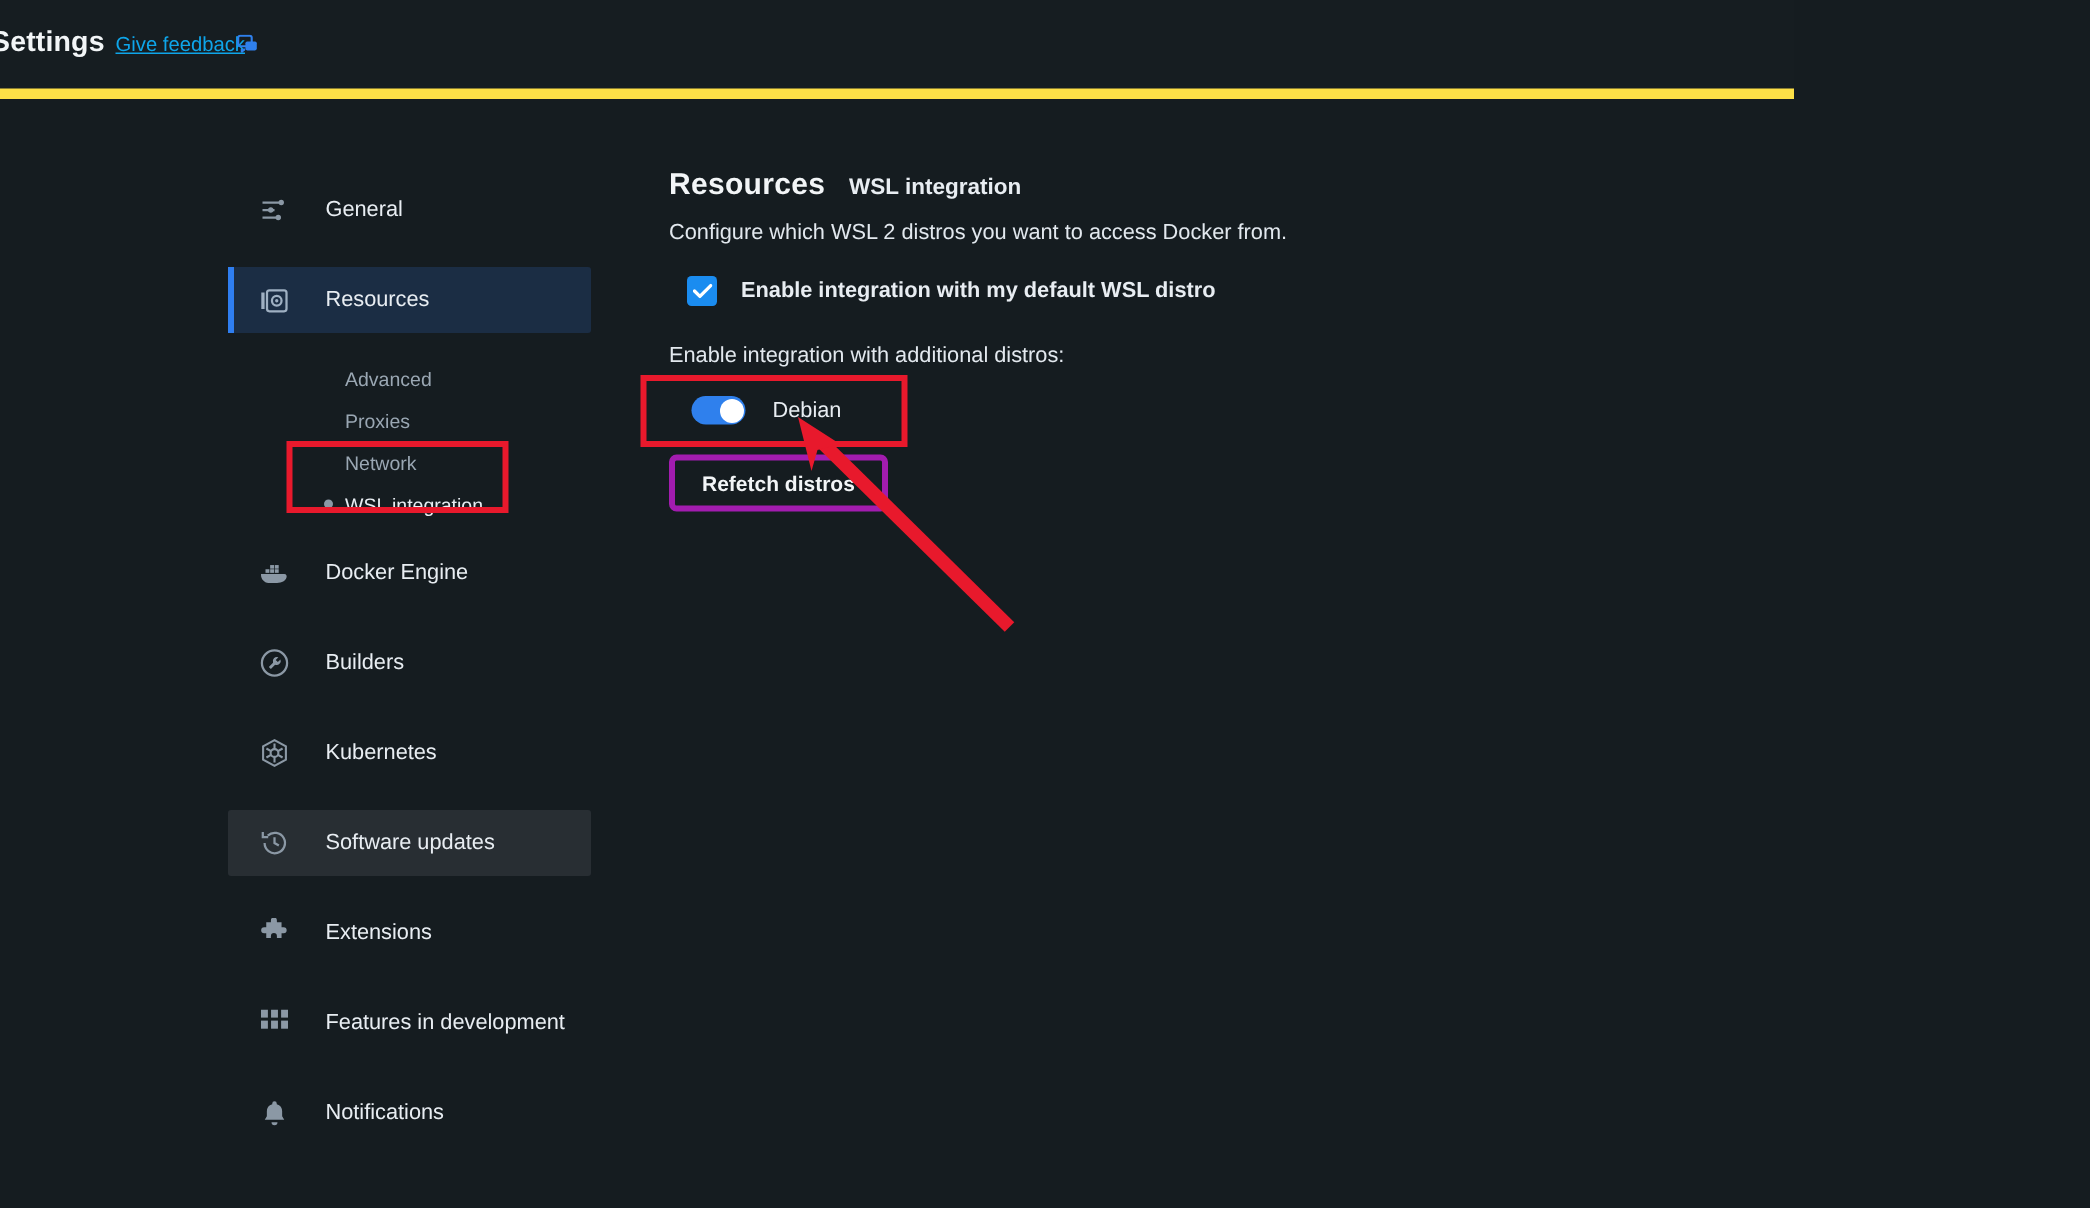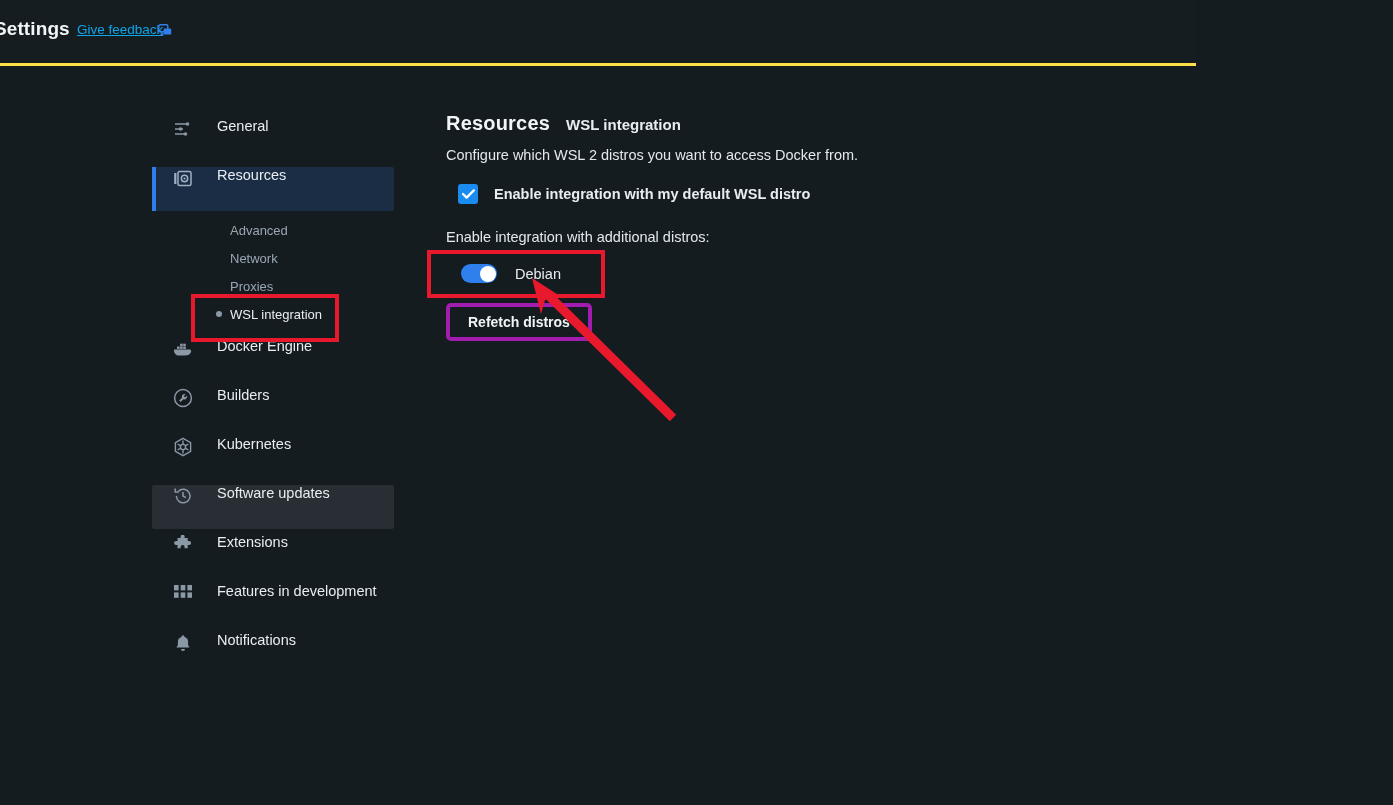--- a/index.html
+++ b/index.html
@@ -21,21 +21,21 @@
     background: #151c20;
   }
 
   
   .header {
     position: absolute;
     top: 0; left: 0;
     width: 1196px;
     height: 66px;
     background: #161d21;
-    border-bottom: 3px solid #fde047;
+    border-bottom: 7px solid #fde047;
     display: flex;
     align-items: center;
   }
   .header-title {
     position: absolute;
     left: -6px;
     top: 18px;
     font-size: 19px;
     font-weight: bold;
     color: #f2f5f7;
@@ -64,25 +64,26 @@
   
   .sidebar {
     position: absolute;
     left: 152px;
     top: 118px;
     width: 242px;
   }
   .nav-item {
     position: relative;
     display: flex;
+    align-items: center;
     height: 44px;
     padding-left: 20px;
     border-radius: 2px;
     cursor: pointer;
-    margin-bottom: 5px;
+    margin-bottom: 16px;
   }
   .nav-item .nav-icon {
     width: 22px;
     height: 22px;
     flex: 0 0 22px;
     display: flex;
     align-items: center;
     justify-content: center;
     margin-right: 23px;
     color: #8b98a5;
@@ -301,24 +302,24 @@
         </svg>
       </span>
       <span class="nav-label">Resources</span>
     </div>
 
     <div class="subnav">
       <div class="subnav-item">
         <span class="sub-label">Advanced</span>
       </div>
       <div class="subnav-item">
-        <span class="sub-label">Network</span>
+        <span class="sub-label">Proxies</span>
       </div>
       <div class="subnav-item">
-        <span class="sub-label">Proxies</span>
+        <span class="sub-label">Network</span>
       </div>
       <div class="subnav-item active">
         <span class="bullet"></span>
         <span class="sub-label">WSL integration</span>
       </div>
     </div>
 
     <div class="nav-item" style="margin-top:10px;">
       <span class="nav-icon">
         <svg width="20" height="16" viewBox="0 0 20 16" fill="#8b98a5">

